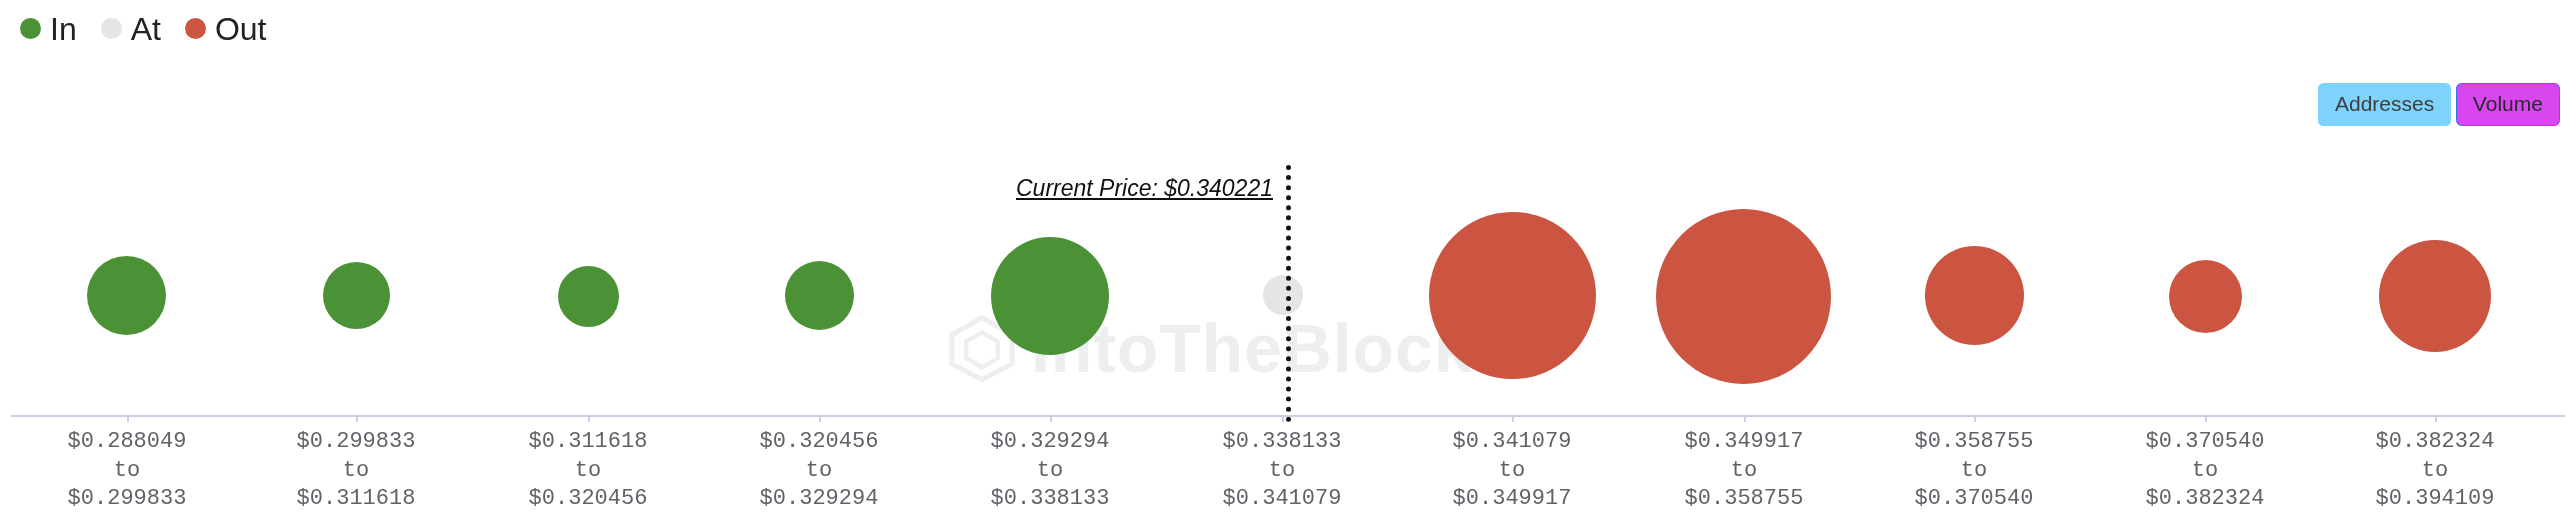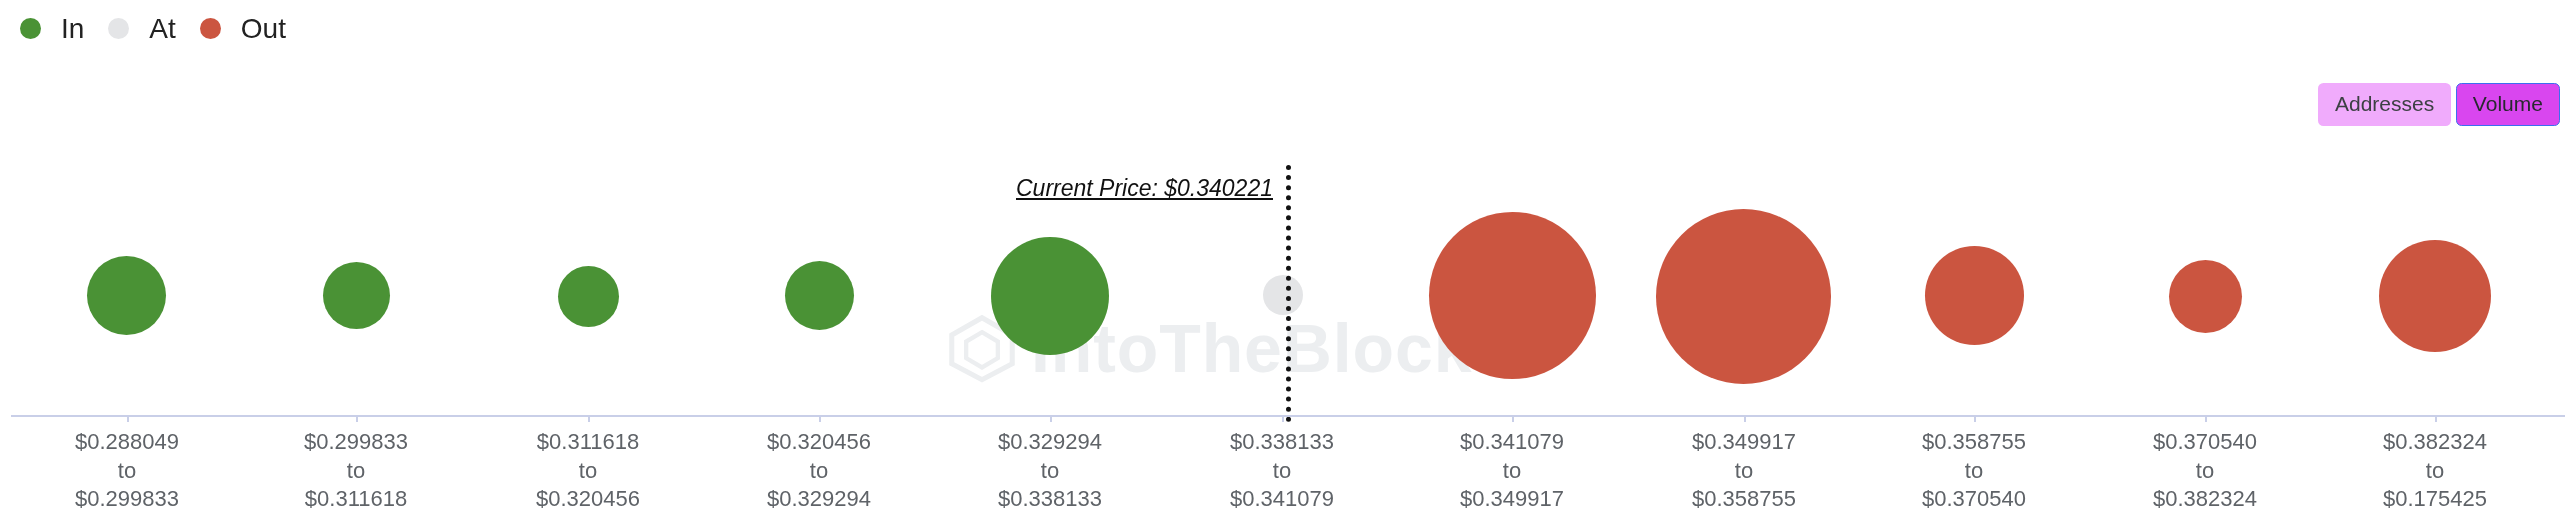--- a/index.html
+++ b/index.html
@@ -37,43 +37,43 @@
     align-items: center;
     margin-right: 24px;
   }
   .legend-dot {
     width: 21px;
     height: 21px;
     border-radius: 50%;
     display: inline-block;
   }
   .legend-label {
-    font-size: 28px;
+    font-size: 32px;
     color: #222222;
-    margin-left: 20px;
+    margin-left: 9px;
     line-height: 1;
     white-space: nowrap;
   }
 
   
   .toggle-group {
     position: absolute;
     right: 16.5px;
     top: 83px;
     display: flex;
     align-items: center;
     gap: 5.5px;
   }
   .toggle-btn {
     font-family: "Liberation Sans", sans-serif;
     font-size: 21px;
     line-height: 1;
     padding: 9.2px 15.6px 11px 15.6px;
     border-radius: 5.5px;
-    background: #f0abfc;
+    background: #7dd3fc;
     color: #3c4043;
     border: 1.8px solid transparent;
     box-sizing: border-box;
     cursor: pointer;
     white-space: nowrap;
   }
   .toggle-btn.selected {
     background: #d946ef;
     border: 1.8px solid #3b6ef0;
     color: #27292e;
@@ -151,20 +151,21 @@
     height: 7.3px;
     background: #c9cfe8;
   }
 
   .xlabels {
     position: absolute;
     left: 0;
     top: 428px;
     width: 2312px;
     height: 101px;
+    font-family: Liberation Mono, monospace;
   }
   .xlabel {
     position: absolute;
     top: 0;
     width: 220px;
     text-align: center;
     font-size: 22px;
     line-height: 28.5px;
     color: #5f6368;
     transform: translateX(-110px);
@@ -284,19 +285,19 @@
           <div>$0.370540</div>
         </div>
         <div class="xlabel" style="left: 2205px;">
           <div>$0.370540</div>
           <div>to</div>
           <div>$0.382324</div>
         </div>
         <div class="xlabel" style="left: 2435px;">
           <div>$0.382324</div>
           <div>to</div>
-          <div>$0.175425</div>
+          <div>$0.394109</div>
         </div>
       </div>
   </div>
 
 </div>
 
 
 </body></html>

